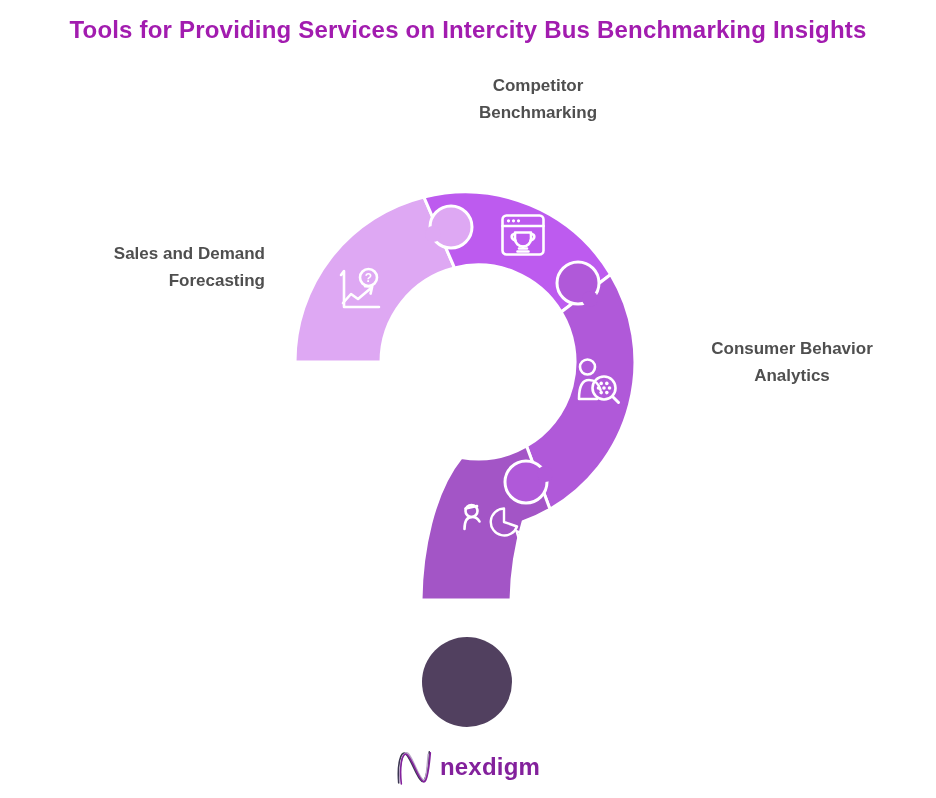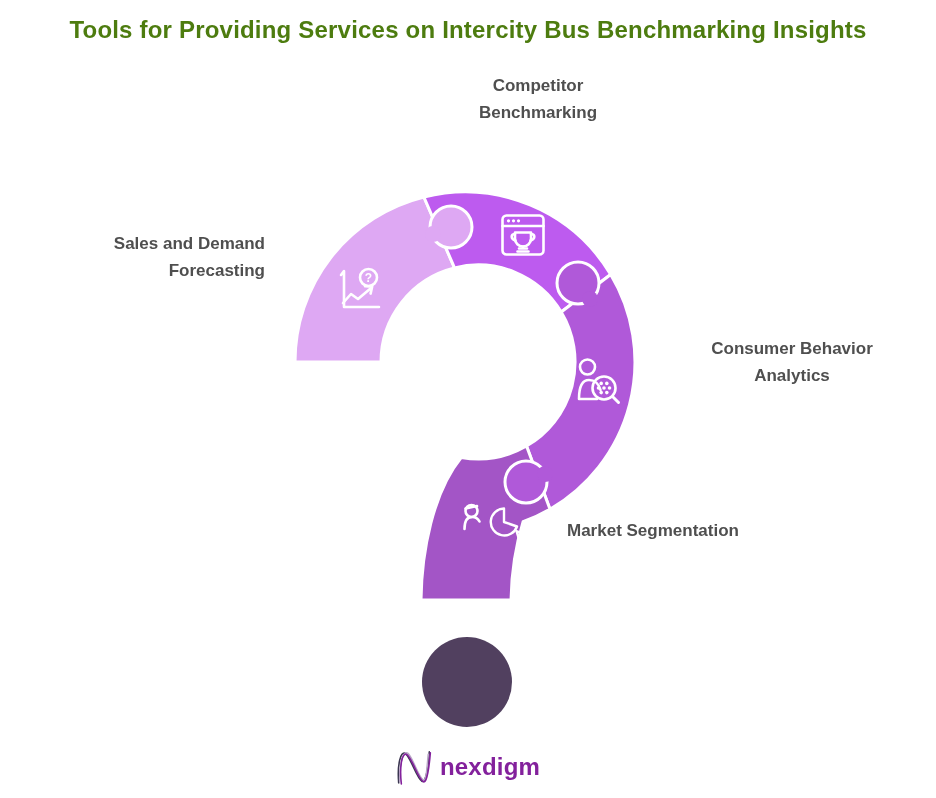--- a/index.html
+++ b/index.html
@@ -17,21 +17,21 @@
   }
   .title {
     position: absolute;
     top: 16px;
     left: 0;
     width: 936px;
     margin: 0;
     text-align: center;
     font-size: 24px;
     font-weight: 700;
-    color: #4d7c0f;
+    color: #a21caf;
     letter-spacing: 0.2px;
   }
   .graphic {
     position: absolute;
     top: 0;
     left: 0;
   }
   .tool-label {
     position: absolute;
     font-size: 17px;
@@ -40,21 +40,21 @@
     line-height: 27px;
     white-space: pre-line;
   }
   .label-competitor {
     top: 72px;
     left: 438px;
     width: 200px;
     text-align: center;
   }
   .label-sales {
-    top: 230px;
+    top: 240px;
     left: 55px;
     width: 210px;
     text-align: right;
   }
   .label-consumer {
     top: 335px;
     left: 677px;
     width: 230px;
     text-align: center;
   }
@@ -173,21 +173,20 @@
 
     <circle cx="467" cy="682" r="45" fill="#51405f"></circle>
   </svg>
 
   <div class="tool-label label-competitor">Competitor
 Benchmarking</div>
   <div class="tool-label label-sales">Sales and Demand
 Forecasting</div>
   <div class="tool-label label-consumer">Consumer Behavior
 Analytics</div>
-  <div class="tool-label label-market">Market Segmentation</div>
 
   <div class="logo">
     <svg width="36" height="38" viewBox="0 0 34 36">
       <g fill="none" stroke-width="1.5" stroke-linecap="round">
         <path d="M2.5,33 C1,15 4.5,3 8.5,5 C13.5,7.5 19.5,29 24.5,31.5 C28.5,33.5 30.5,17 31.5,3.5" stroke="#3a3550"></path>
         <path d="M3.5,31.5 C3,14 7,2.5 11,5 C15.5,8 21.5,28.5 26,30.5 C29,31.5 29.5,15 30.5,6" stroke="#b8a6c6"></path>
         <path d="M5,34 C3,16 6,4 10,6 C15,8.5 21,30 26,32 C29.5,33.5 31.5,16 32.5,4.5" stroke="#83219c"></path>
       </g>
     </svg>
     <span class="logo-text">nexdigm</span>

